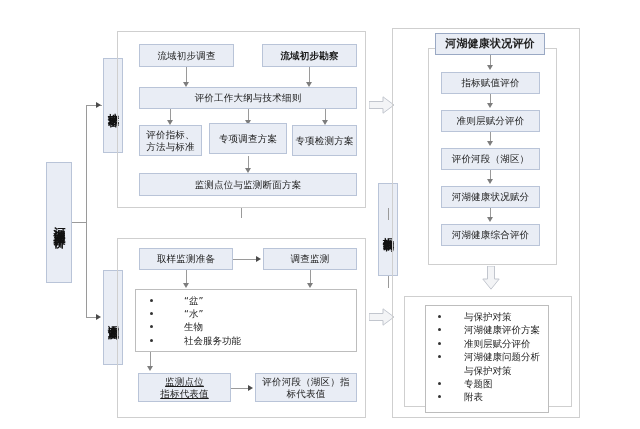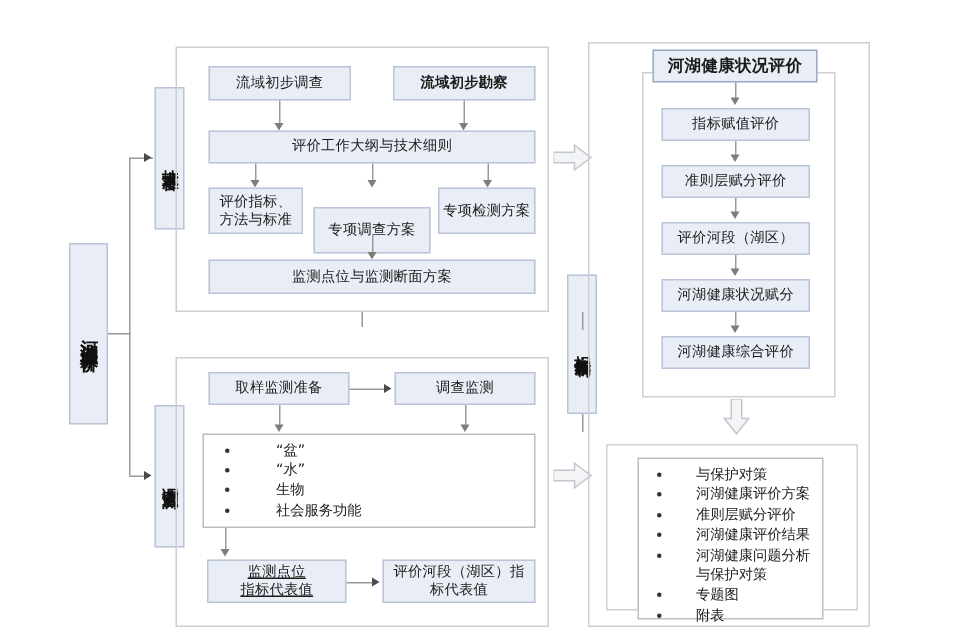--- a/index.html
+++ b/index.html
@@ -136,21 +136,21 @@
 
   <div class="ln v" style="left:170px;top:109px;height:13px;"></div>
   <div class="arw" style="left:166.5px;top:120px;"></div>
   <div class="ln v" style="left:248px;top:109px;height:13px;"></div>
   <div class="arw" style="left:244.5px;top:120px;"></div>
   <div class="ln v" style="left:325px;top:109px;height:13px;"></div>
   <div class="arw" style="left:321.5px;top:120px;"></div>
 
   <div class="box" style="left:139px;top:125px;width:63px;height:31px;">评价指标、
 方法与标准</div>
-  <div class="box" style="left:209px;top:138px;width:78px;height:31px;">专项调查方案</div>
+  <div class="box" style="left:209px;top:123px;width:78px;height:31px;">专项调查方案</div>
   <div class="box" style="left:292px;top:125px;width:65px;height:31px;">专项检测方案</div>
 
   <div class="ln v" style="left:248px;top:156px;height:14px;"></div>
   <div class="arw" style="left:244.5px;top:168px;"></div>
 
   <div class="box" style="left:139px;top:173px;width:218px;height:23px;text-align:center;">监测点位与监测断面方案</div>
 
   <div class="ln v" style="left:241px;top:208px;height:10px;"></div>
   <div class="ln h" style="left:241px;top:218px;width:0px;"></div>
 
@@ -232,21 +232,20 @@
   </svg>
 
   <div class="panel" style="left:404px;top:296px;width:168px;height:111px;"></div>
 
 
   <div class="blist rep" style="left:425px;top:305px;width:124px;height:108px;">
     <ul>
       <li>与保护对策</li>
       <li>河湖健康评价方案</li>
       <li>准则层赋分评价</li>
-      <li>河湖健康评价结果</li>
       <li>河湖健康问题分析
 与保护对策</li>
       <li>专题图</li>
       <li>附表</li>
     </ul>
   </div>
 
 </div>
 
 </body></html>

